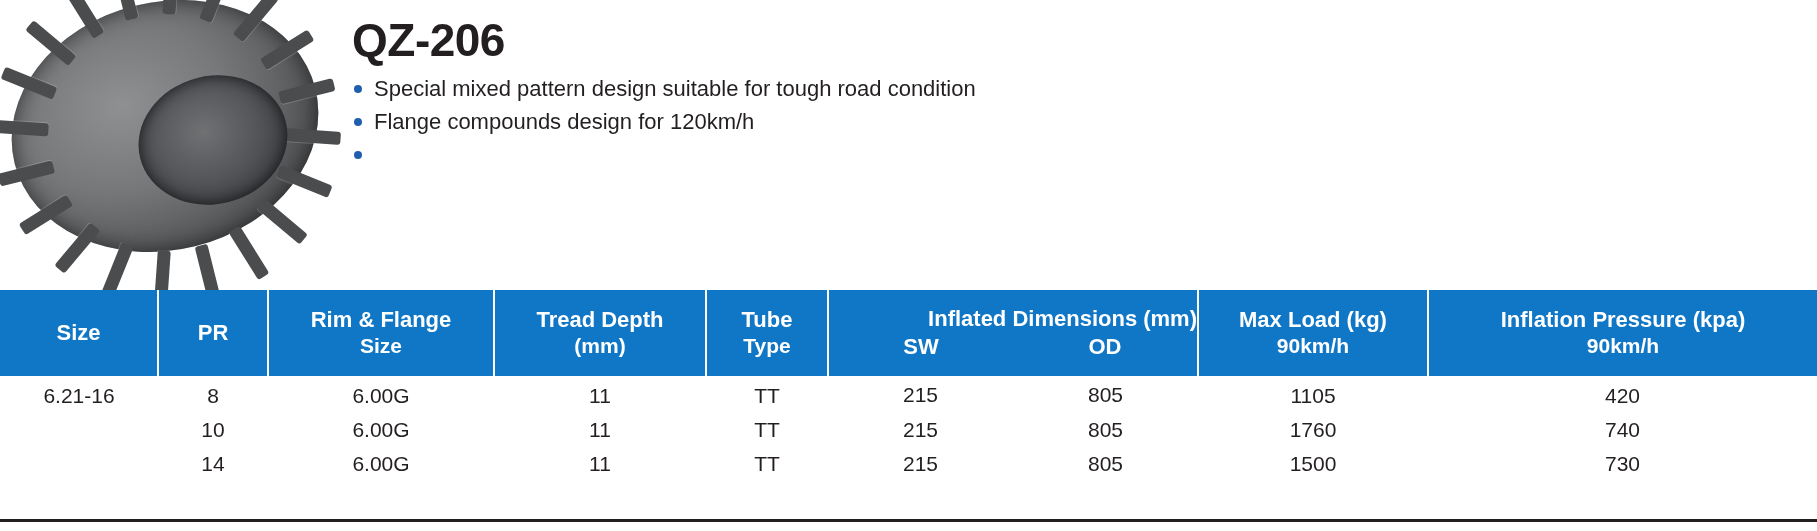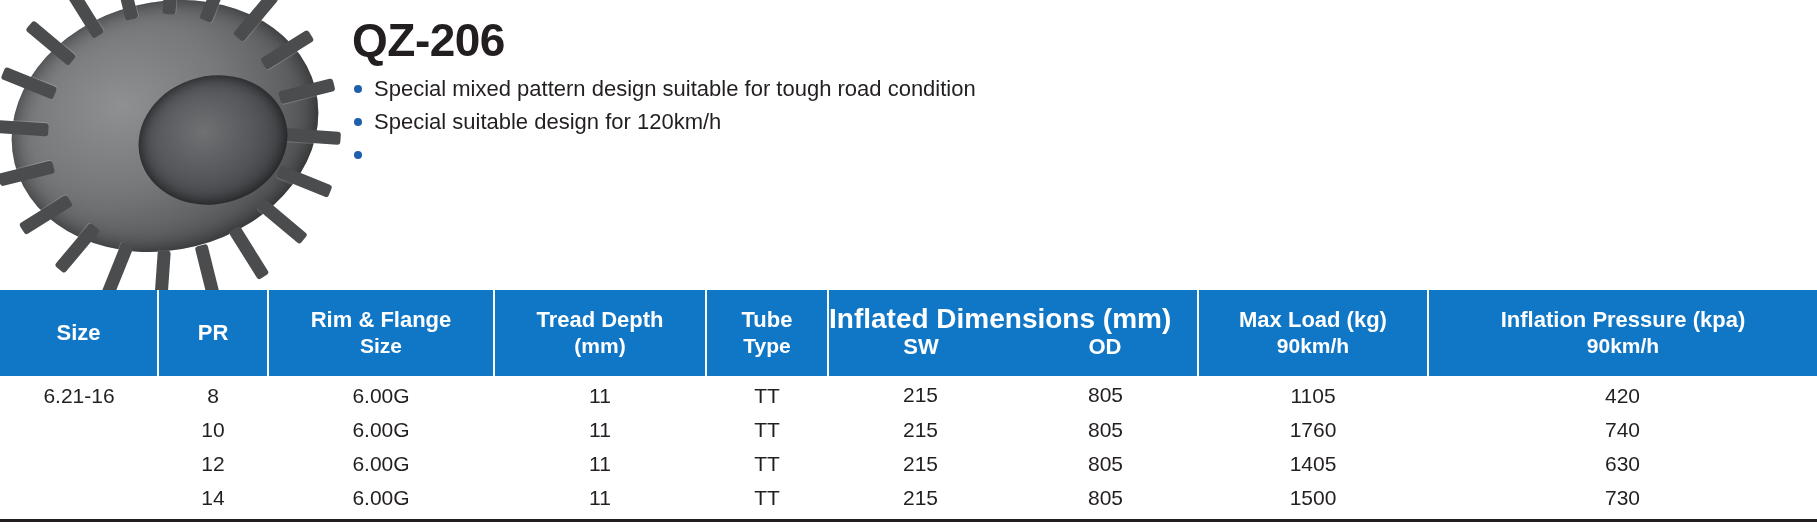--- a/index.html
+++ b/index.html
@@ -141,22 +141,22 @@
     display: block;
     font-size: 21px;
     font-weight: bold;
   }
   .group-head {
     padding: 0 !important;
     height: 78px;
   }
   .group-head .g-title {
     display: block;
-    text-align: left;
-    font-size: 28px;
+    text-align: right;
+    font-size: 22px;
     font-weight: bold;
     padding: 4px 0 2px 0;
   }
   .group-head .g-cols {
     display: flex;
   }
   .group-head .g-cols span {
     flex: 1 1 50%;
     text-align: center;
     font-size: 22px;
@@ -230,21 +230,21 @@
 
     <div class="headings">
       <h1 class="title">QZ-206</h1>
       <ul class="bullets">
         <li>
           <span class="dot"></span>
           <span>Special mixed pattern design suitable for tough road condition</span>
         </li>
         <li>
           <span class="dot"></span>
-          <span>Special suitable design for 120km/h</span>
+          <span>Flange compounds design for 120km/h</span>
         </li>
         <li>
           <span class="dot"></span>
         </li>
       </ul>
     </div>
   </div>
 
   <table class="spec-table">
     <colgroup>
@@ -316,35 +316,20 @@
           <span class="pair">
             <span>215</span>
             <span>805</span>
           </span>
         </td>
         <td>1760</td>
         <td>740</td>
       </tr>
       <tr>
         <td class="size-cell"></td>
-        <td>12</td>
-        <td>6.00G</td>
-        <td>11</td>
-        <td>TT</td>
-        <td class="dual-cell">
-          <span class="pair">
-            <span>215</span>
-            <span>805</span>
-          </span>
-        </td>
-        <td>1405</td>
-        <td>630</td>
-      </tr>
-      <tr>
-        <td class="size-cell"></td>
         <td>14</td>
         <td>6.00G</td>
         <td>11</td>
         <td>TT</td>
         <td class="dual-cell">
           <span class="pair">
             <span>215</span>
             <span>805</span>
           </span>
         </td>

